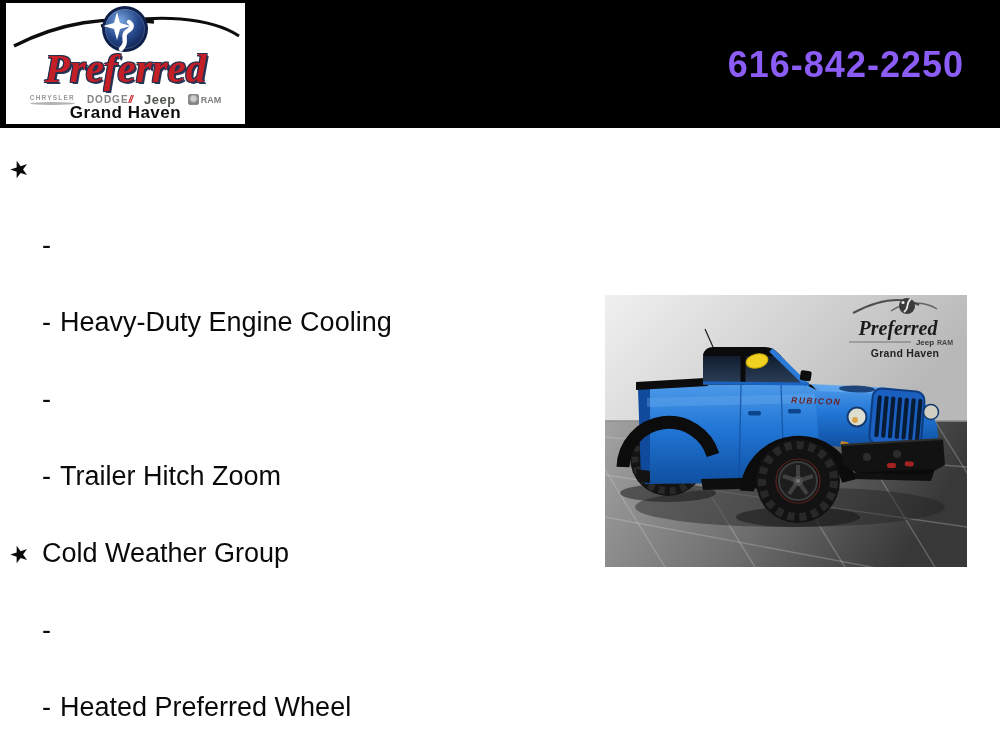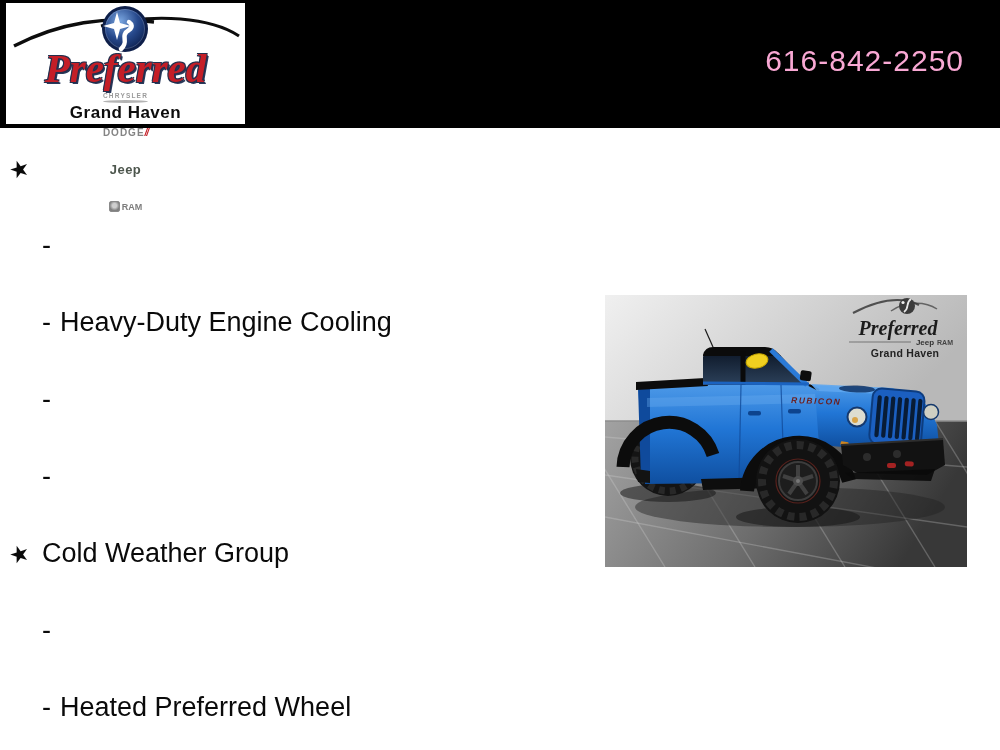--- a/index.html
+++ b/index.html
@@ -8,33 +8,33 @@
 
   
   .header{position:absolute;left:0;top:0;width:1000px;height:128px;background:#000;}
   .logo-box{position:absolute;left:6px;top:3px;width:239px;height:121px;background:#fff;}
   .logo-emblem{position:absolute;left:0;top:2px;}
   .logo-name{position:absolute;left:0;top:44px;width:100%;text-align:center;
              font-family:"Liberation Serif","DejaVu Serif",serif;font-style:italic;font-weight:700;
              font-size:41px;line-height:42px;color:#c41e27;letter-spacing:0px;
              text-shadow:-1px -1px 0 #23304e,1px -1px 0 #23304e,-1px 1px 0 #23304e,1px 1px 0 #23304e,2px 2px 0 #2a3a5c;}
   .brands{position:absolute;left:0;top:89px;width:100%;display:flex;justify-content:center;
-          align-items:center;gap:24px;flex-direction:column;}
+          align-items:center;gap:12px;}
   .b-chrysler{font-size:6.5px;letter-spacing:1.2px;color:#9a9a9a;font-weight:700;text-align:center;}
   .b-chrysler .wing{display:block;height:3px;border-radius:50%;background:#b3b3b3;margin-top:1px;}
   .b-dodge{font-size:10px;font-weight:700;color:#848484;letter-spacing:1px;}
   .b-dodge .slashes{color:#c41e27;font-style:italic;font-weight:900;letter-spacing:-1px;}
   .b-jeep{font-size:13px;font-weight:700;color:#4d564d;letter-spacing:.5px;}
   .b-ram{font-size:9px;font-weight:800;color:#7c7c7c;display:flex;align-items:center;gap:2px;}
   .b-ram .ram-shield{display:inline-block;width:9px;height:9px;border-radius:2px;
         background:radial-gradient(circle at 50% 40%, #cfcfcf 0 30%, #808080 70%);border:1px solid #8a8a8a;}
   .logo-location{position:absolute;left:0;bottom:1px;width:100%;text-align:center;
                  font-size:17px;font-weight:700;color:#0d0d0d;letter-spacing:.5px;}
-  .phone{position:absolute;right:36px;top:44px;color:#f9a8d4;font-size:30px;letter-spacing:1px;
-         font-weight:400;}
+  .phone{position:absolute;right:36px;top:44px;color:#8b5cf6;font-size:36px;letter-spacing:1px;
+         font-weight:700;}
 
   
   .features{position:absolute;left:0;top:130px;width:590px;}
   .row{position:relative;height:77px;display:flex;align-items:center;
        font-size:27px;color:#0a0a0a;}
   .row .star{position:absolute;left:9px;font-size:23px;transform:rotate(-18deg);top:50%;
              margin-top:-15px;line-height:30px;}
   .row.head .label{margin-left:42px;}
   .row.sub .dash{margin-left:42px;}
   .row.sub .label{margin-left:9px;}
@@ -88,20 +88,21 @@
   </div>
   <div class="row sub">
     <span class="dash">-</span>
     <span class="label">Heavy-Duty Engine Cooling</span>
   </div>
   <div class="row sub">
     <span class="dash">-</span>
   </div>
   <div class="row sub">
     <span class="dash">-</span>
+    <span class="label">Trailer Hitch Zoom</span>
   </div>
   <div class="row head">
     <span class="star">★</span>
     <span class="label">Cold Weather Group</span>
   </div>
   <div class="row sub">
     <span class="dash">-</span>
   </div>
   <div class="row sub">
     <span class="dash">-</span>

